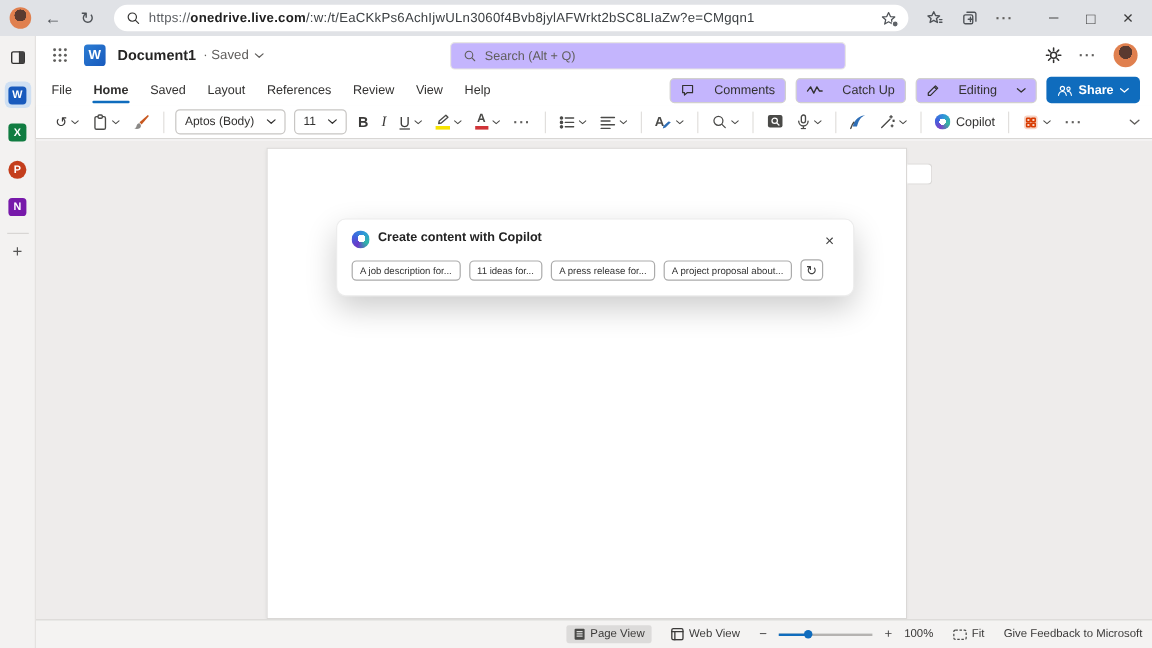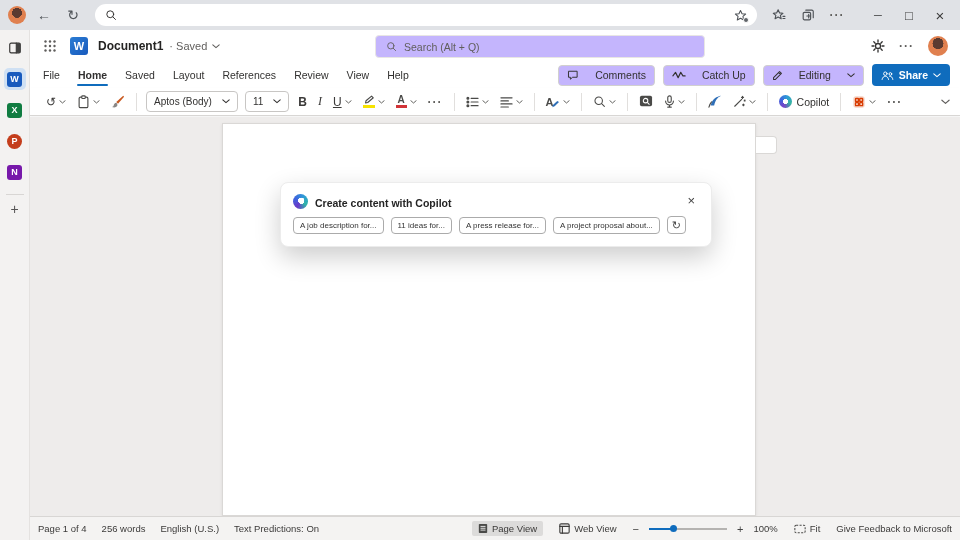--- a/index.html
+++ b/index.html
@@ -63,21 +63,21 @@
   .cop-ic{width:13px;height:13px;border-radius:50%;background:radial-gradient(circle at 50% 50%,#fff 0 29%,transparent 30%),conic-gradient(from 200deg,#7a44c8,#3e64de,#2e9bd6,#35b5a0,#7a44c8)}
   .rib-collapse{margin-left:auto;color:#605e5c}
 
   
   .canvas{position:absolute;left:30px;top:117px;width:930px;height:399px;background:#eeeceb}
   .page{position:absolute;left:192px;top:6px;width:534px;height:393px;background:#fff;border:1px solid #dad8d6;box-shadow:0 1px 3px rgba(0,0,0,.08)}
   .flap{position:absolute;left:726px;top:19px;width:21px;height:18px;background:#fff;border:1px solid #dad8d6;border-left:none;border-radius:0 4px 4px 0}
 
   
   .dlg{position:absolute;left:250px;top:65px;width:432px;background:#fff;border:1px solid #ececec;border-radius:8px;box-shadow:0 10px 26px rgba(0,0,0,.2);padding:9px 12px 12px}
-  .dlg-head{display:flex;align-items:flex-end;gap:7px}
+  .dlg-head{display:flex;align-items:flex-start;gap:7px}
   .cop-logo{width:15px;height:15px;border-radius:50%;background:radial-gradient(circle at 55% 45%,#fff 0 27%,transparent 28%),conic-gradient(from 210deg,#6a38c8,#3e64de,#2e9bd6,#30b5a8,#6a38c8)}
   .dlg-title{font-size:10.5px;font-weight:700;color:#242424}
   .dlg-close{margin-left:auto;color:#424242;font-size:13px;line-height:13px;padding:2px 4px}
   .chips{display:flex;align-items:center;gap:7px;margin-top:7px}
   .chip{height:17px;border:1px solid #ababab;border-radius:4px;background:#fff;display:flex;align-items:center;padding:0 6px;font-size:8px;color:#333;white-space:nowrap}
   .chip-refresh{width:19px;height:18px;border:1px solid #ababab;border-radius:4px;display:flex;align-items:center;justify-content:center;color:#424242;font-size:11px}
   .promptbox{margin-top:9px;height:58px;border:1px solid #8f8d8b;border-bottom:2px solid #115ea3;border-radius:8px;position:relative;background:#fff}
   .promptbox textarea{width:100%;height:34px;border:none;outline:none;resize:none;background:transparent;font-family:"Liberation Sans",sans-serif;font-size:9.5px;color:#242424;padding:8px 10px}
   .promptbox textarea::placeholder{color:#6f6d6b}
   .pb-left{position:absolute;left:10px;bottom:7px;display:flex;align-items:center;gap:11px;color:#424242}
@@ -104,20 +104,21 @@
   <div class="cbtn">↻</div>
   <div class="urlbar">
     <span>
       <svg width="12" height="12" viewBox="0 0 16 16">
           <g class="ln" stroke-width="1.6">
             <circle cx="7" cy="7" r="4.6"></circle>
             <path d="M10.6 10.6 14 14"></path>
           </g>
         </svg>
     </span>
+    <span class="url"><span>https://</span><b>onedrive.live.com</b><span class="rest">/:w:/t/EaCKkPs6AchIjwULn3060f4Bvb8jylAFWrkt2bSC8LIaZw?e=CMgqn1</span></span>
     <span class="favstar">
       <svg width="13" height="13" viewBox="0 0 16 16">
           <polygon class="ln" points="8,1.8 9.9,5.9 14.3,6.3 11,9.2 12,13.6 8,11.3 4,13.6 5,9.2 1.7,6.3 6.1,5.9"></polygon>
         </svg>
       <span class="dot"></span>
     </span>
   </div>
   <div class="cbtn">
     <svg width="14" height="14" viewBox="0 0 16 16">
         <g class="ln">
@@ -480,26 +481,20 @@
       <div class="chip">A job description for...</div>
       <div class="chip">11 ideas for...</div>
       <div class="chip">A press release for...</div>
       <div class="chip">A project proposal about...</div>
       <div class="chip-refresh">↻</div>
     </div>
   </div>
 </div>
 
 <div class="statusbar">
-  <div class="st-left">
-    <span>Page 1 of 4</span>
-    <span>256 words</span>
-    <span>English (U.S.)</span>
-    <span>Text Predictions: On</span>
-  </div>
   <div class="st-right">
     <div class="viewchip sel">
       <svg width="10" height="11" viewBox="0 0 12 13">
           <g>
             <rect x="1" y="1" width="10" height="11" rx="1" fill="#4a4a48"></rect>
             <path d="M3 4h6M3 6.2h6M3 8.4h6" stroke="#fff" stroke-width="1"></path>
           </g>
         </svg>
       <span>Page View</span>
     </div>

